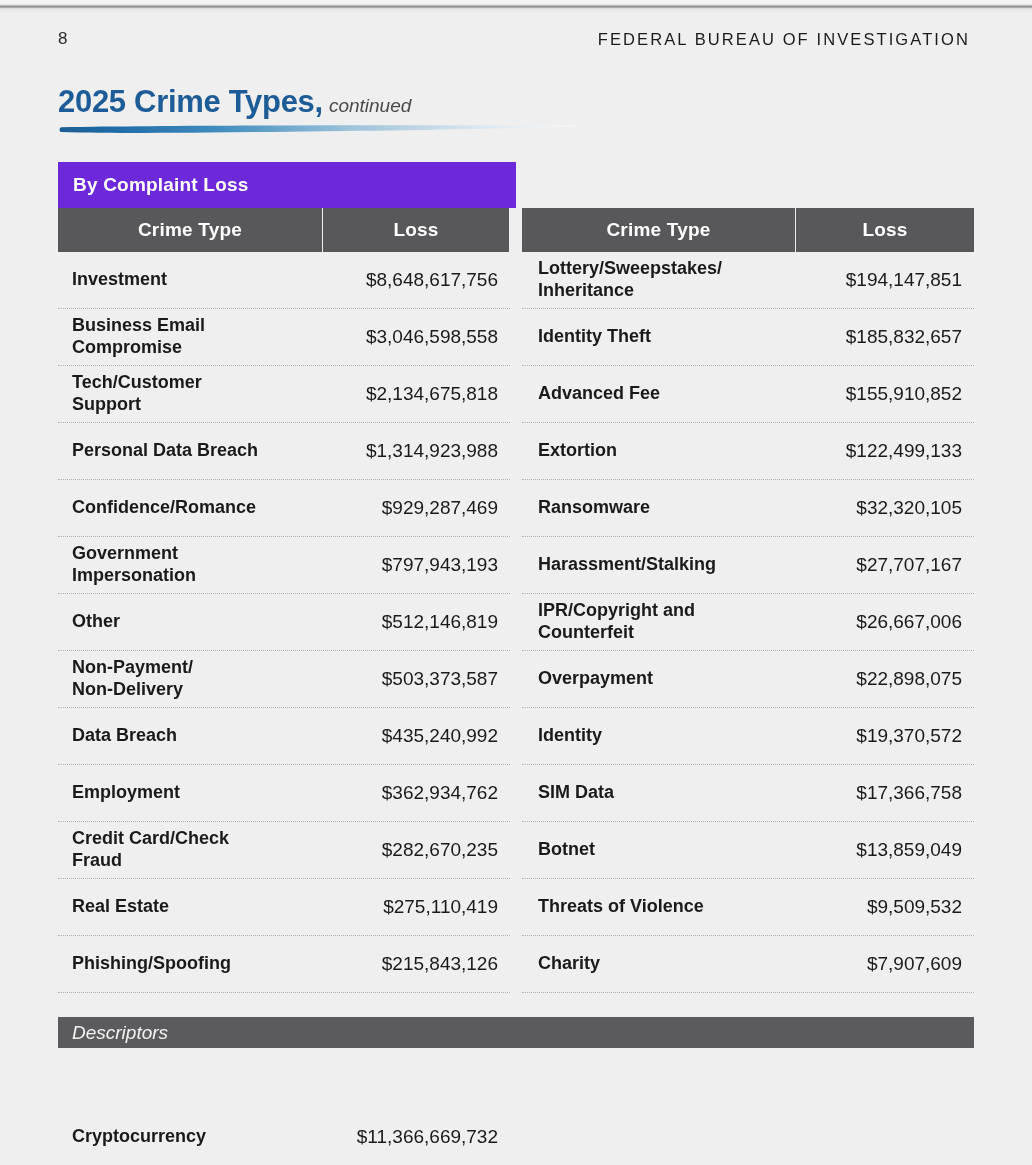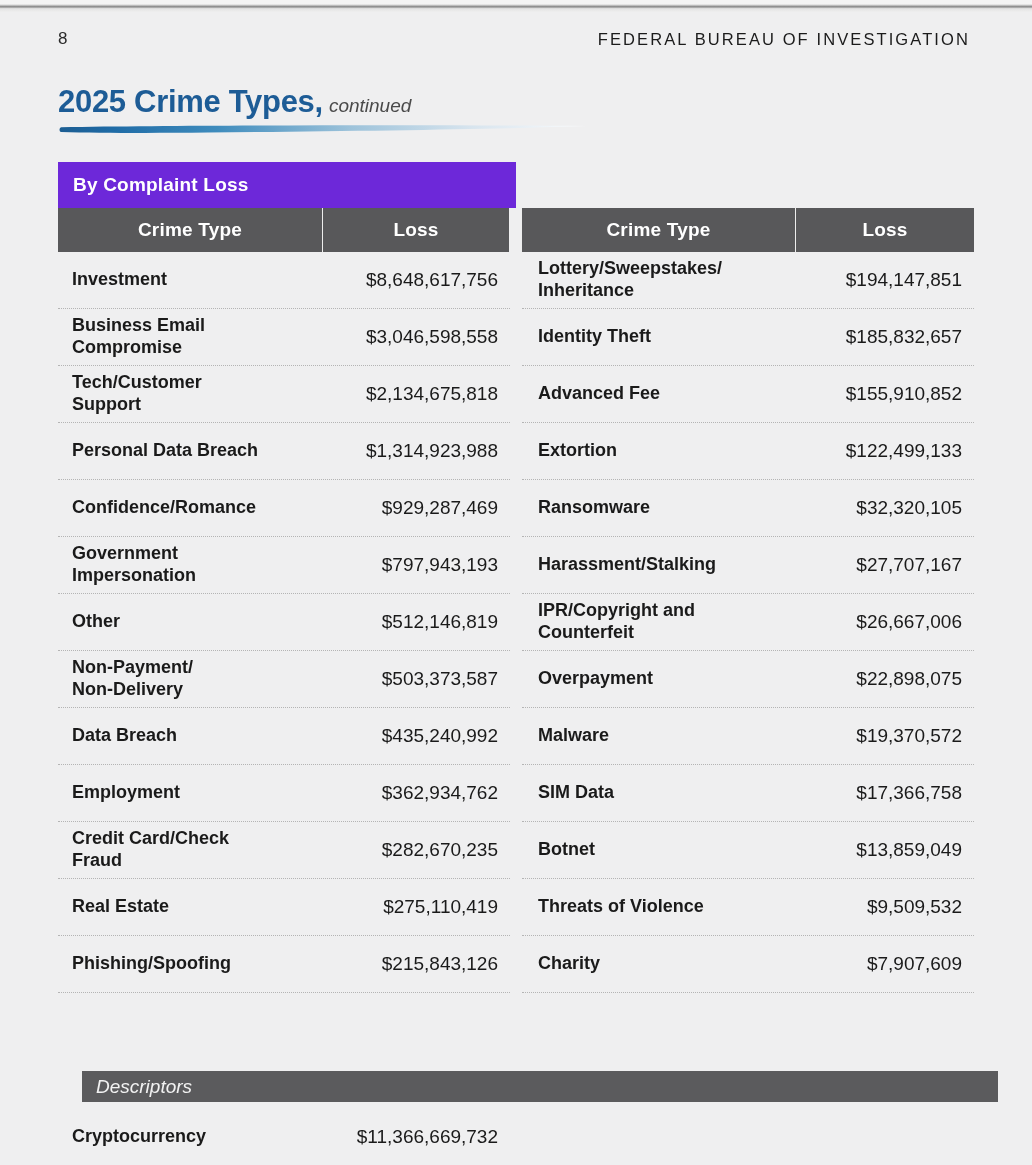--- a/index.html
+++ b/index.html
@@ -173,27 +173,26 @@
   }
   .tcol.left  .cell-name  { width: 266px; }
   .tcol.left  .cell-value { width: 186px; }
   .tcol.right .cell-name  { width: 274px; padding-left: 16px; }
   .tcol.right .cell-value { width: 178px; }
 
   
   #descriptors-bar {
     position: absolute;
     left: 58px;
-    top: 1059px;
+    top: 1005px;
     width: 916px;
     height: 31px;
     background: #5b5b5d;
     display: flex;
     align-items: center;
-    margin-left: 24px;
   }
   #descriptors-label {
     color: #f2f2f2;
     font-size: 19px;
     font-style: italic;
     padding-left: 14px;
     font-family: "Liberation Sans", sans-serif;
   }
   #descriptors-body {
     position: absolute;
@@ -332,21 +331,21 @@
           </div>
           <div class="trow">
             <div class="cell-name">IPR/Copyright and<br>Counterfeit</div>
             <div class="cell-value">$26,667,006</div>
           </div>
           <div class="trow">
             <div class="cell-name">Overpayment</div>
             <div class="cell-value">$22,898,075</div>
           </div>
           <div class="trow">
-            <div class="cell-name">Malware</div>
+            <div class="cell-name">Identity</div>
             <div class="cell-value">$19,370,572</div>
           </div>
           <div class="trow">
             <div class="cell-name">SIM Data</div>
             <div class="cell-value">$17,366,758</div>
           </div>
           <div class="trow">
             <div class="cell-name">Botnet</div>
             <div class="cell-value">$13,859,049</div>
           </div>

